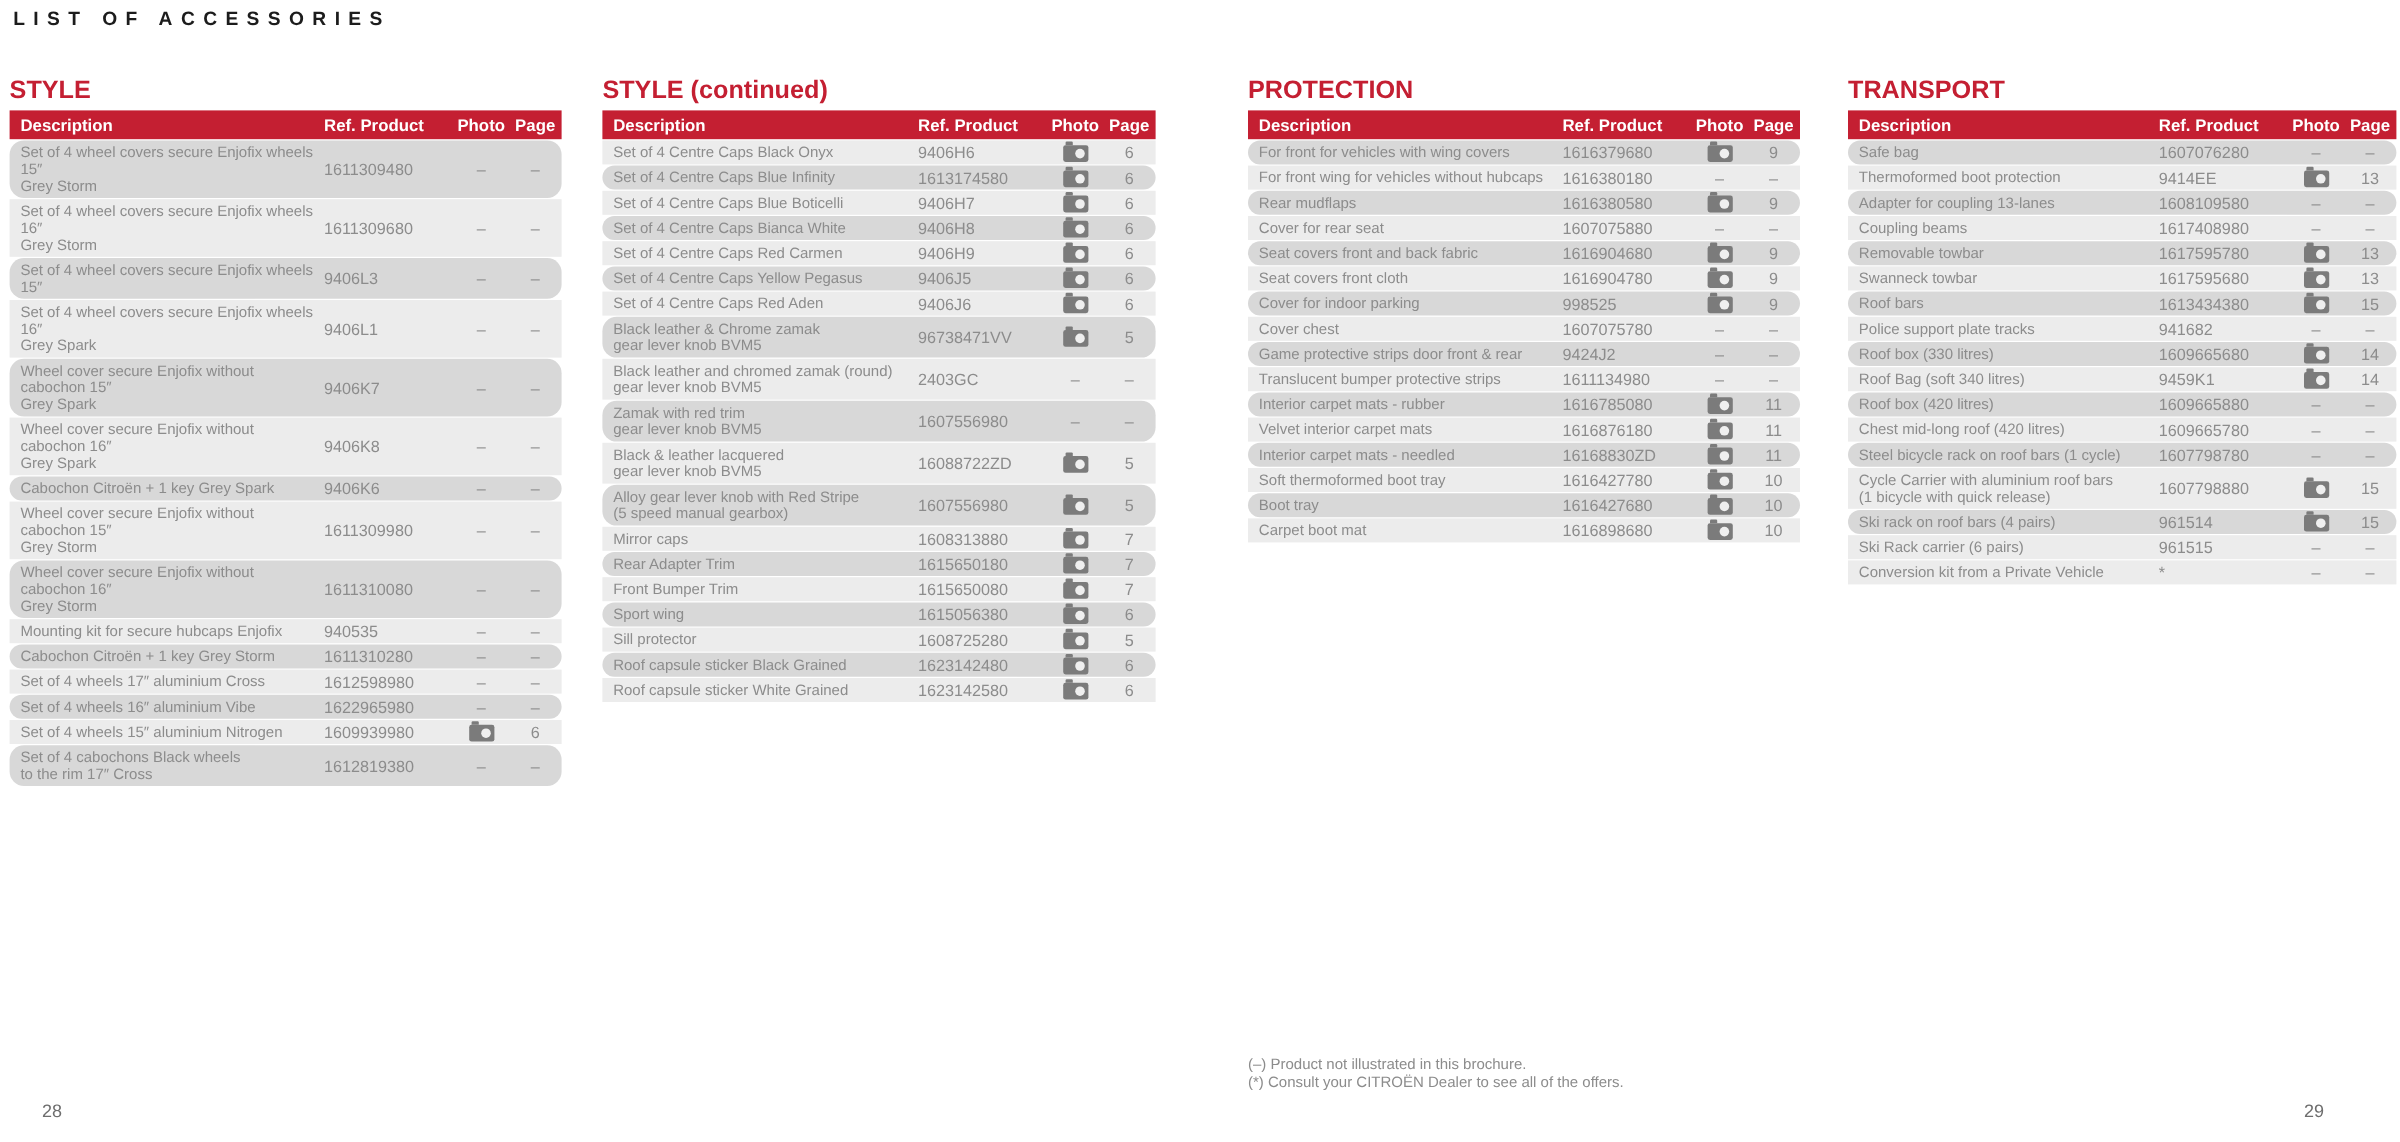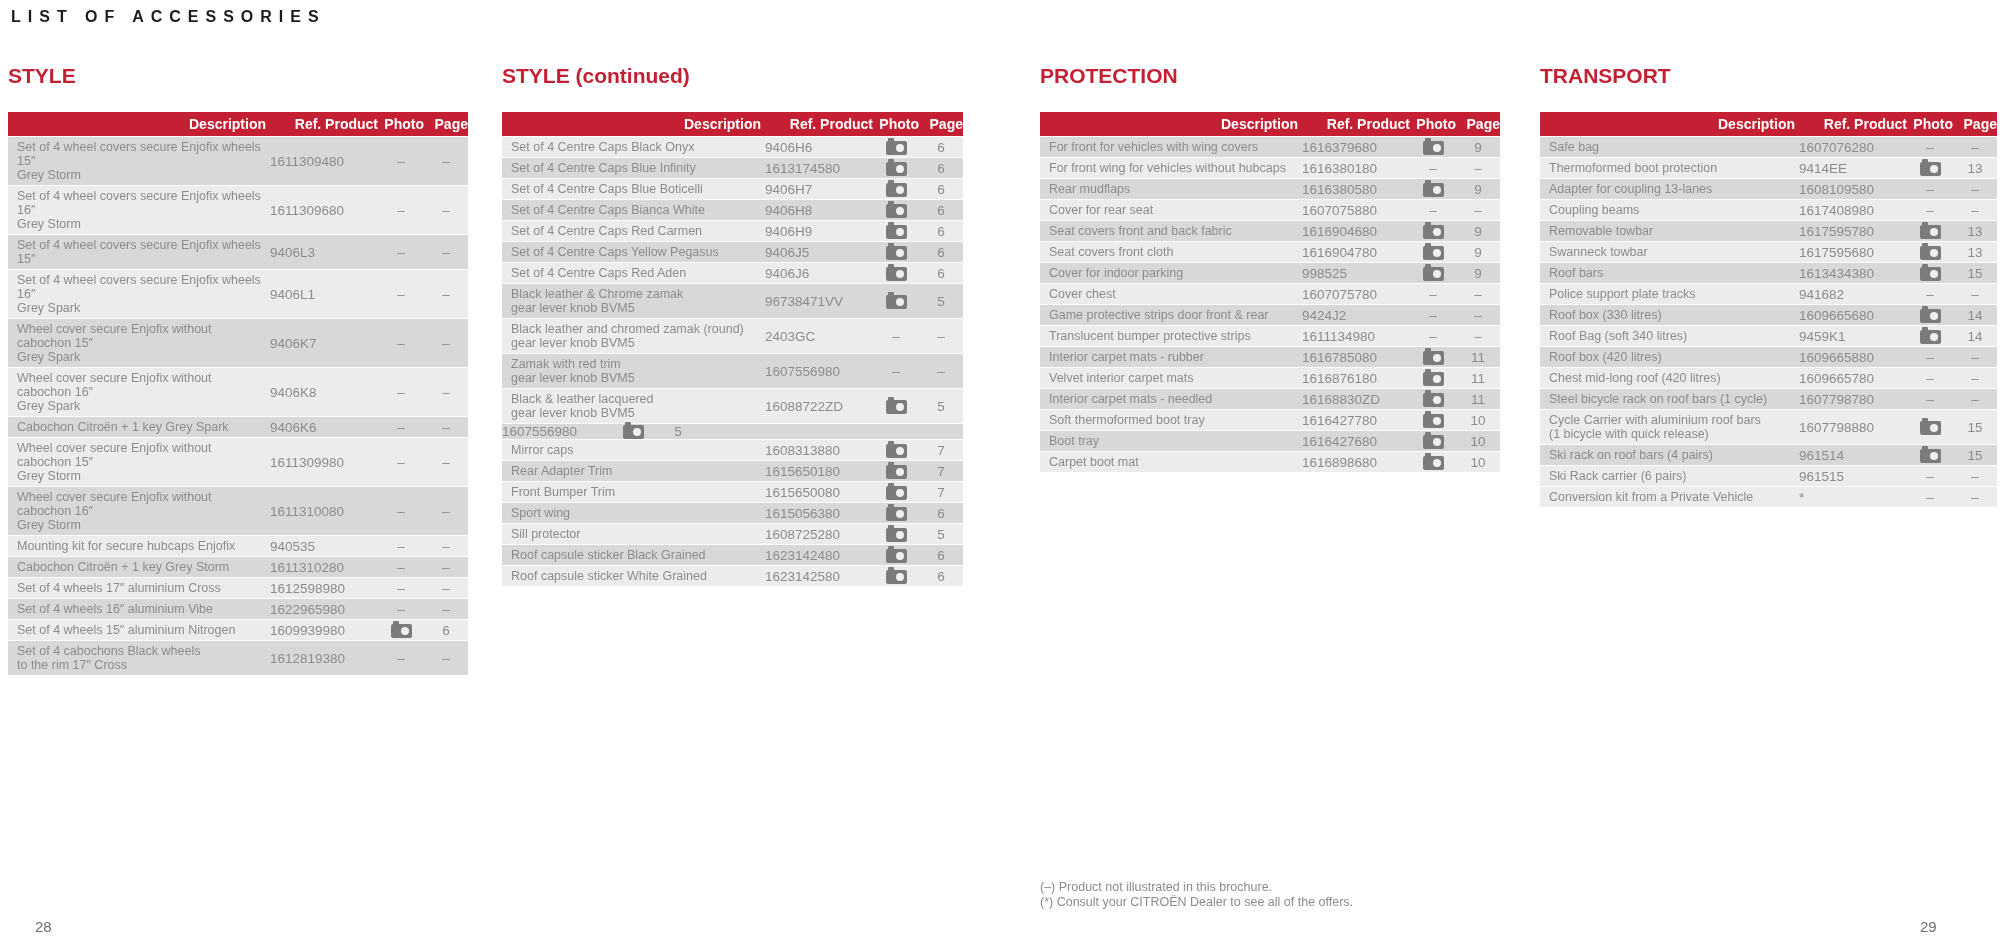--- a/index.html
+++ b/index.html
@@ -10,27 +10,27 @@
   .doc-title { position:absolute; left:11px; top:8px; font-size:16px; font-weight:bold;
     letter-spacing:7px; color:#1c1c1c; }
 
   .col { position:absolute; top:64px; }
   .col-0 { left:8px;    width:460px; }
   .col-1 { left:502px;  width:461px; }
   .col-2 { left:1040px; width:460px; }
   .col-3 { left:1540px; width:457px; }
 
   .section-title { font-size:21px; line-height:24px; font-weight:bold;
-    color:var(--accent-red,#c41f32); margin-bottom:24px; }
+    color:var(--accent-red,#c41f32); margin-bottom:4px; }
 
   .tbl { width:100%; }
   .row { display:flex; align-items:center; margin-bottom:1px; }
   .row.head { background:var(--accent-red,#c41f32); color:#fff; height:24px; }
-  .row.head .c { font-weight:bold; font-size:14px; color:#fff;text-align:right; }
-  .row.shade-dark  { background:var(--row-dark,#d8d8d8); }
+  .row.head .c { font-weight:bold; font-size:14px; color:#fff; }
+  .row.shade-dark  { background:var(--row-dark,#d8d8d8);border-radius:12px; }
   .row.shade-light { background:var(--row-light,#ececec);justify-content:flex-end; }
 
   .c { color:var(--text-gray,#8c8c8c); }
   .c-desc { flex:1 1 auto; font-size:12.5px; line-height:14px; padding:3px 4px 3px 9px;
     white-space:pre-line; min-height:20px; display:flex; flex-direction:column; justify-content:center; }
   .head .c-desc { min-height:0; padding-top:0; padding-bottom:0; display:block; line-height:24px; }
   .c-ref  { flex:0 0 108px; font-size:13.5px; }
   .c-photo{ flex:0 0 46px; text-align:center; font-size:13.5px; }
   .c-page { flex:0 0 44px; text-align:center; font-size:13.5px; }
   .head .c-ref { font-size:14px; }
@@ -236,20 +236,22 @@
           <div class="c c-page">–</div>
         </div>
         <div class="row shade-light">
           <div class="c c-desc">Black &amp; leather lacquered
 gear lever knob BVM5</div>
           <div class="c c-ref">16088722ZD</div>
           <div class="c c-photo"><span class="cam"></span></div>
           <div class="c c-page">5</div>
         </div>
         <div class="row shade-dark">
+          <div class="c c-desc">Alloy gear lever knob with Red Stripe
+(5 speed manual gearbox)</div>
           <div class="c c-ref">1607556980</div>
           <div class="c c-photo"><span class="cam"></span></div>
           <div class="c c-page">5</div>
         </div>
         <div class="row shade-light">
           <div class="c c-desc">Mirror caps</div>
           <div class="c c-ref">1608313880</div>
           <div class="c c-photo"><span class="cam"></span></div>
           <div class="c c-page">7</div>
         </div>

